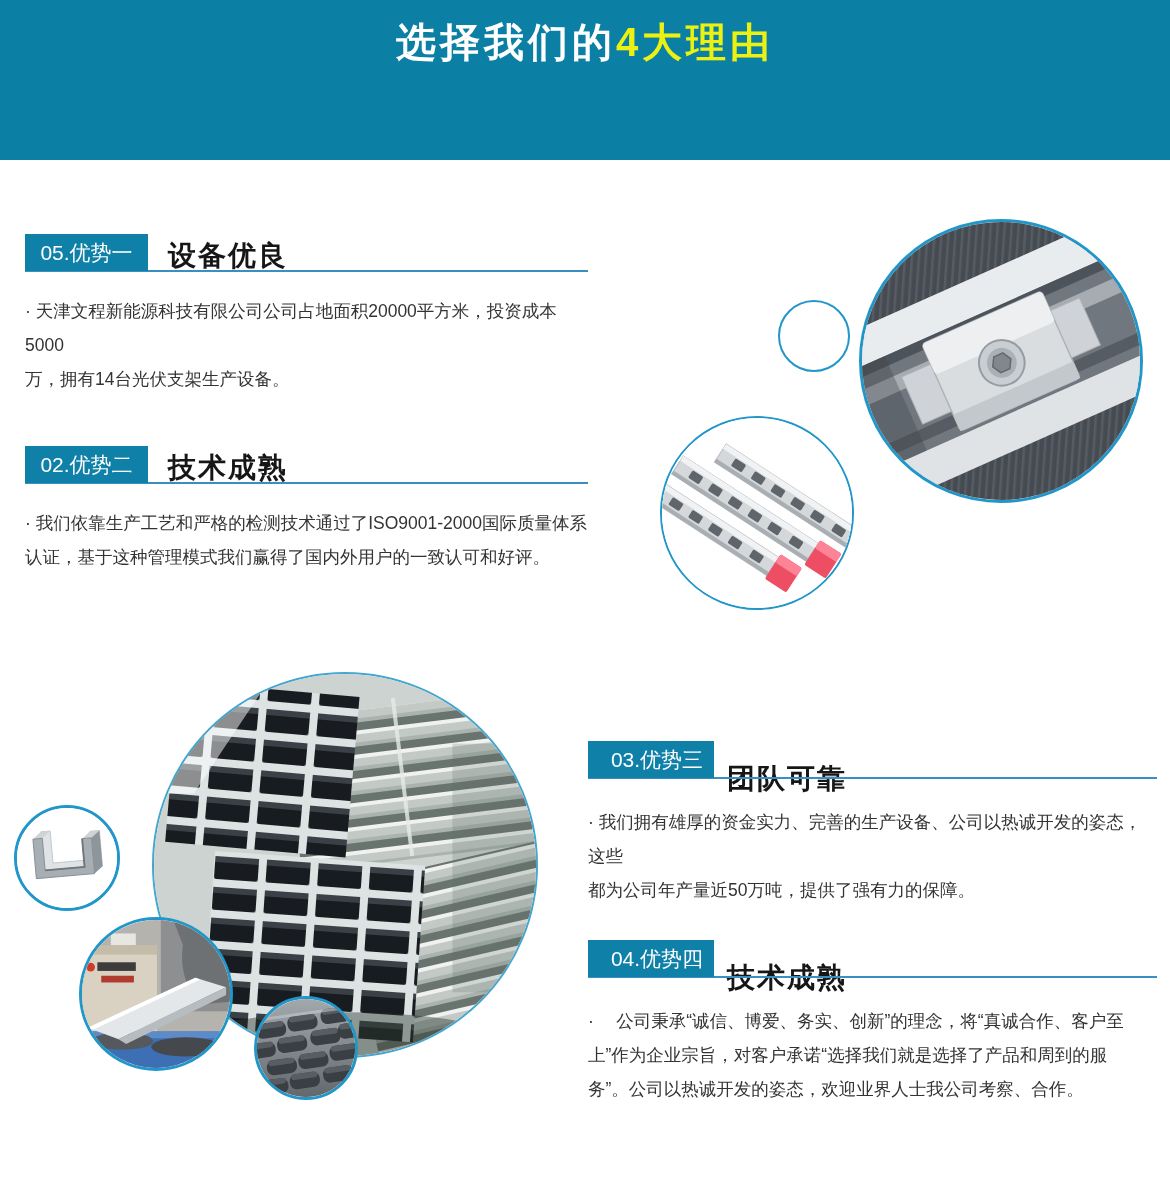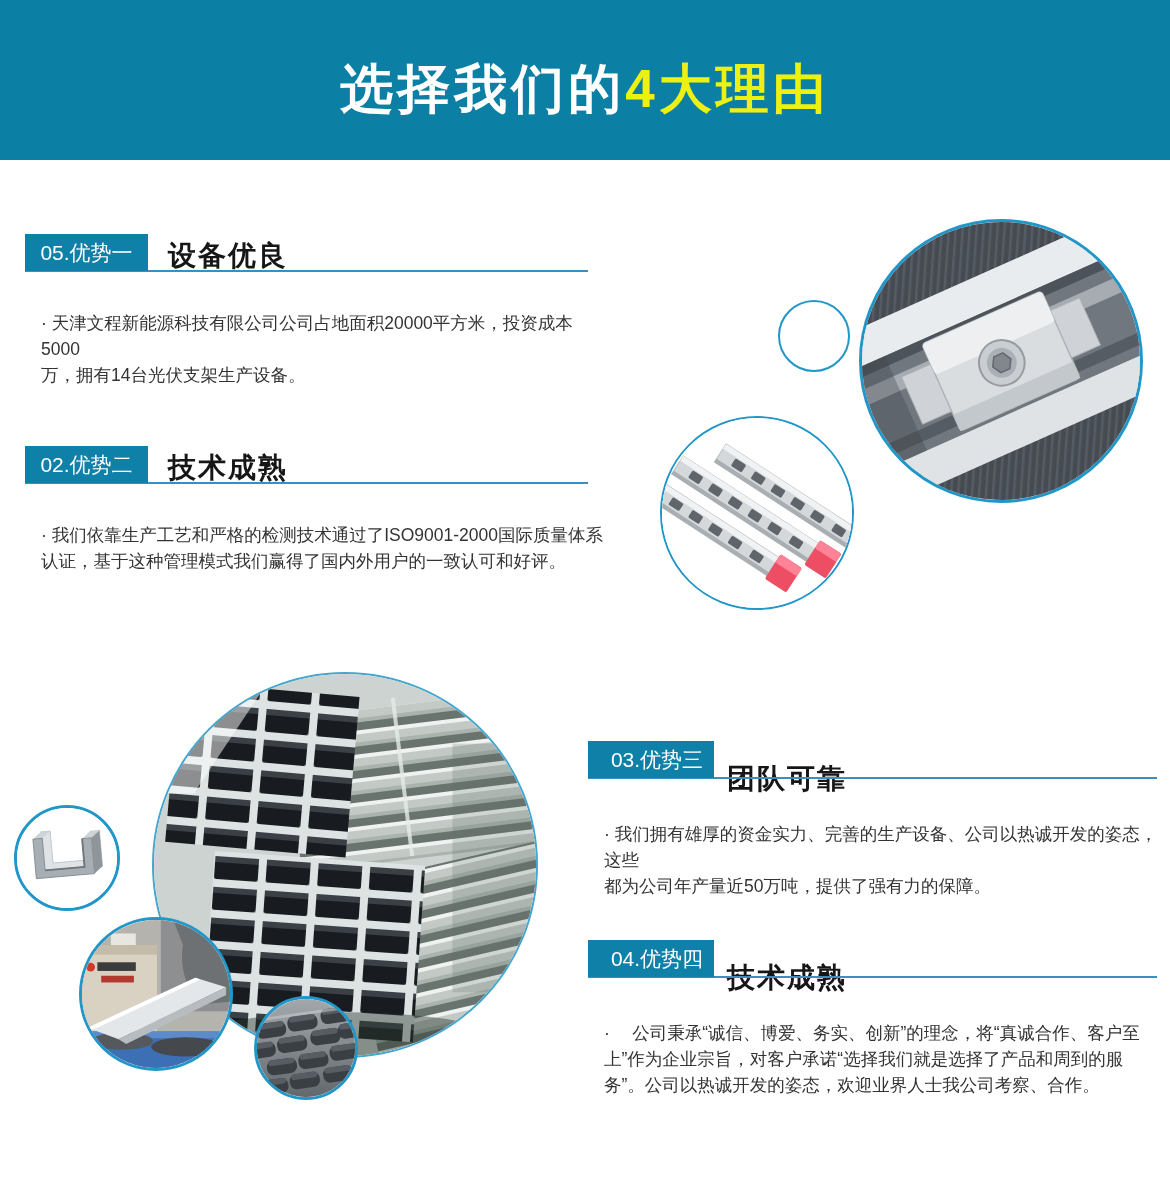--- a/index.html
+++ b/index.html
@@ -2,41 +2,41 @@
 <html><head>
 <meta charset="utf-8">
 <style>
   html,body{margin:0;padding:0;background:#ffffff;}
   .page{position:relative;width:1170px;height:1200px;overflow:hidden;background:#fff;
         font-family:"Liberation Sans","DejaVu Sans",sans-serif;}
 
   
   .banner{position:absolute;left:0;top:0;width:1170px;height:160px;background:#0b80a4;
           text-align:center;color:#fff;}
-  .banner-title{margin-top:60px;font-size:53px;font-weight:bold;letter-spacing:4px;line-height:1.1;}
+  .banner-title{margin-top:20px;font-size:40px;font-weight:bold;letter-spacing:4px;line-height:1.1;}
   .banner-title .hl{color:#edf112;}
   .banner-subtitle{margin-top:7px;font-size:20px;font-weight:bold;letter-spacing:1.6px;}
 
   
   .feature{position:absolute;}
   .s1{left:25px;top:234px;width:563px;}
   .s2{left:25px;top:446px;width:563px;}
   .s3{left:588px;top:741px;width:569px;}
   .s4{left:588px;top:940px;width:569px;}
   .badge{position:absolute;left:0;top:0;height:37px;background:#0f80a8;color:#fff;
          font-size:21px;display:flex;align-items:center;justify-content:center;z-index:2;}
   .s1 .badge,.s2 .badge{width:123px;}
   .s3 .badge,.s4 .badge{width:114px;padding-left:12px;}
   .ftitle{position:absolute;top:3px;margin:0;font-size:28px;font-weight:bold;color:#161616;
           letter-spacing:2px;white-space:nowrap;}
   .s1 .ftitle,.s2 .ftitle{left:143px;}
   .s3 .ftitle,.s4 .ftitle{left:139px;margin-top:16px;}
   .frule{position:absolute;left:0;top:36px;width:100%;height:2px;background:#3a8fc0;}
-  .fbody{position:absolute;left:0;top:60px;width:100%;margin:16px;font-size:17.5px;
-         line-height:26px;color:#333;white-space:pre-line;}
+  .fbody{position:absolute;left:0;top:60px;width:100%;margin:0;font-size:17.5px;
+         line-height:34px;color:#333;white-space:pre-line;}
   .s3 .fbody,.s4 .fbody{top:64px;}
 
   
   .circle{position:absolute;border-radius:50%;overflow:hidden;box-sizing:border-box;
           border:3px solid #2196c9;background:#fff;}
   .circle svg{display:block;width:100%;height:100%;}
   .c-clamp{left:859px;top:219px;width:284px;height:284px;border-width:3px;}
   .c-empty{left:778px;top:300px;width:72px;height:72px;border-width:2px;background:#fff;}
   .c-bracket{left:660px;top:416px;width:194px;height:194px;border-width:2px;}
   .c-steel{left:152px;top:672px;width:386px;height:386px;border:2px solid rgba(33,150,201,.85);}

